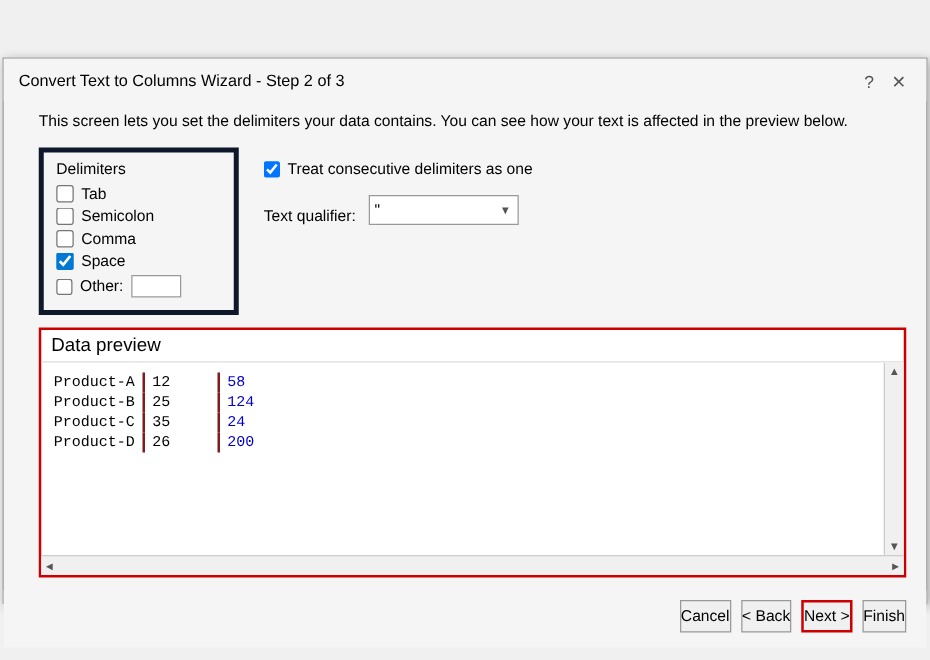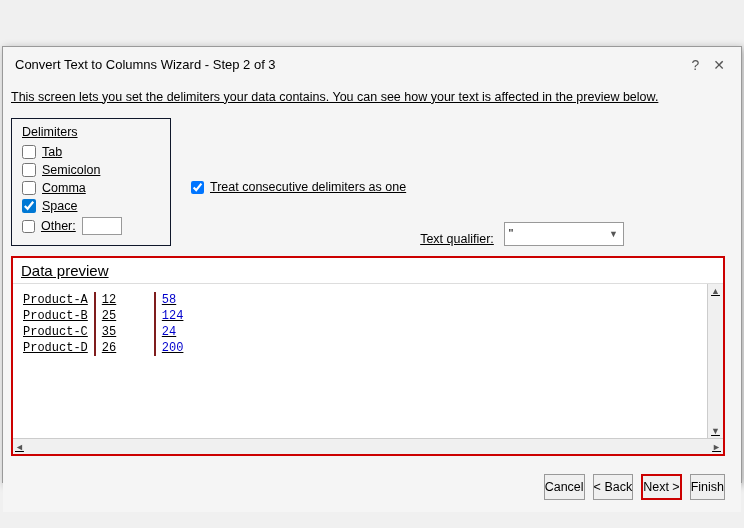--- a/index.html
+++ b/index.html
@@ -45,38 +45,37 @@
     .title-btn {
       background: none;
       border: none;
       cursor: pointer;
       font-size: 14px;
       color: #555;
       padding: 2px 4px;
     }
     .dialog-body {
       flex: 1;
-      padding: 8px 16px 0 8px;
-      display: flex;
-      flex-direction: column;
-      text-decoration: underline;
+      padding: 8px 16px 0 28px;
+      display: flex;
+      flex-direction: column;
     }
     .description {
       font-size: 12.5px;
       color: #000;
       margin-bottom: 12px;
       line-height: 1.4;
     }
     .main-area {
       display: flex;
       gap: 0;
       margin-bottom: 10px;
     }
     .delimiters-group {
-      border: 1px solid #0f172a;
+      border: 4px solid #0f172a;
       padding: 6px 10px 10px 10px;
       min-width: 160px;
       background: #f5f5f5;
     }
     .group-label {
       font-size: 12.5px;
       margin-bottom: 6px;
       color: #000;
     }
     .checkbox-row {
@@ -104,20 +103,21 @@
       width: 40px;
       height: 18px;
       border: 1px solid #999;
       background: #fff;
       font-size: 12px;
     }
     .right-options {
       flex: 1;
       padding-left: 20px;
       display: flex;
+      flex-direction: column;
       gap: 14px;
     }
     .consecutive-row {
       display: flex;
       align-items: center;
       gap: 6px;
       margin-top: 10px;
     }
     .qualifier-row {
       display: flex;

